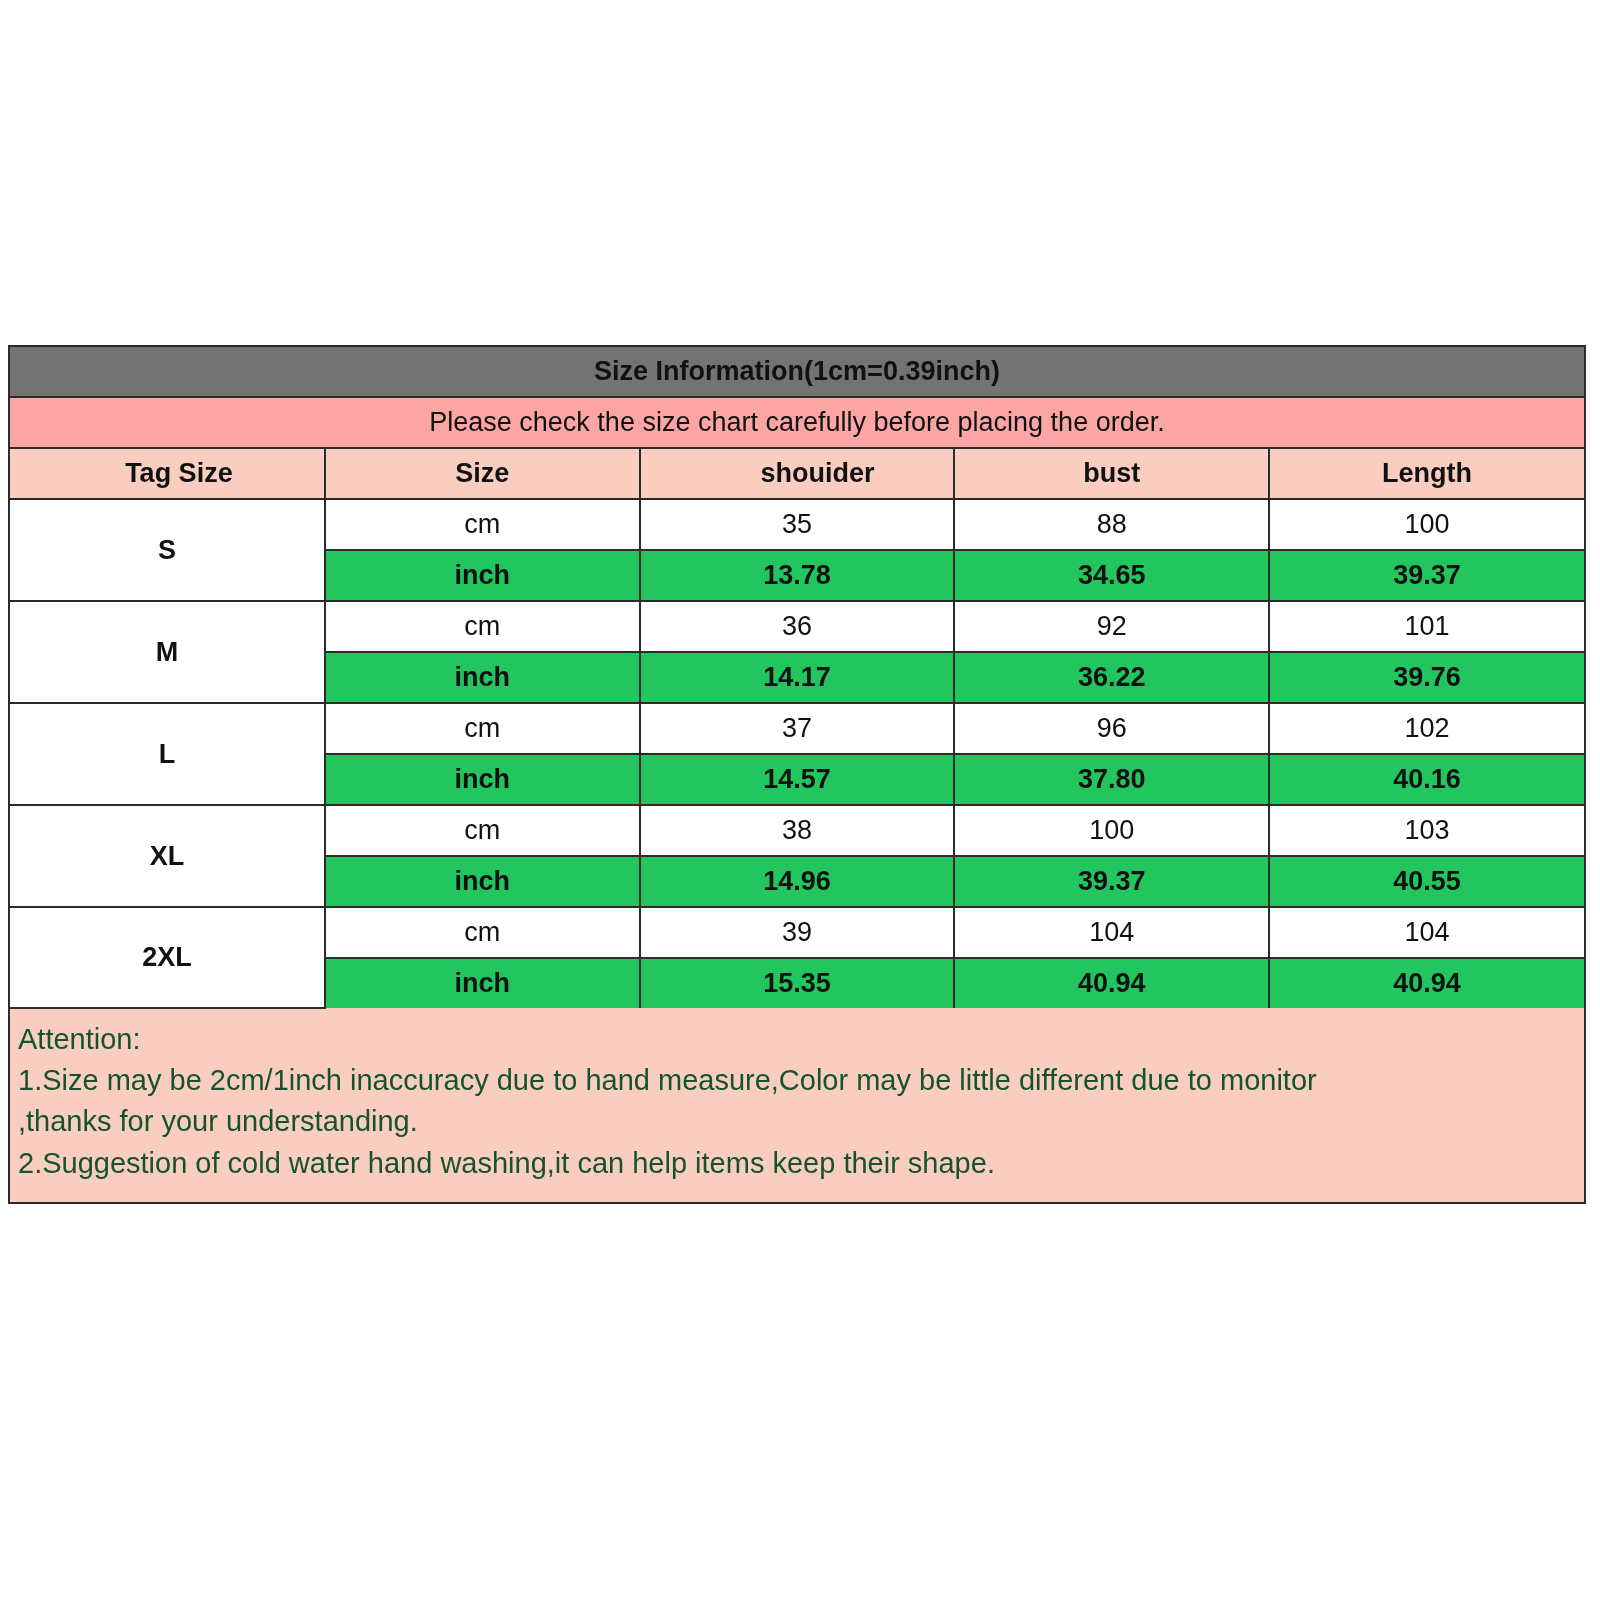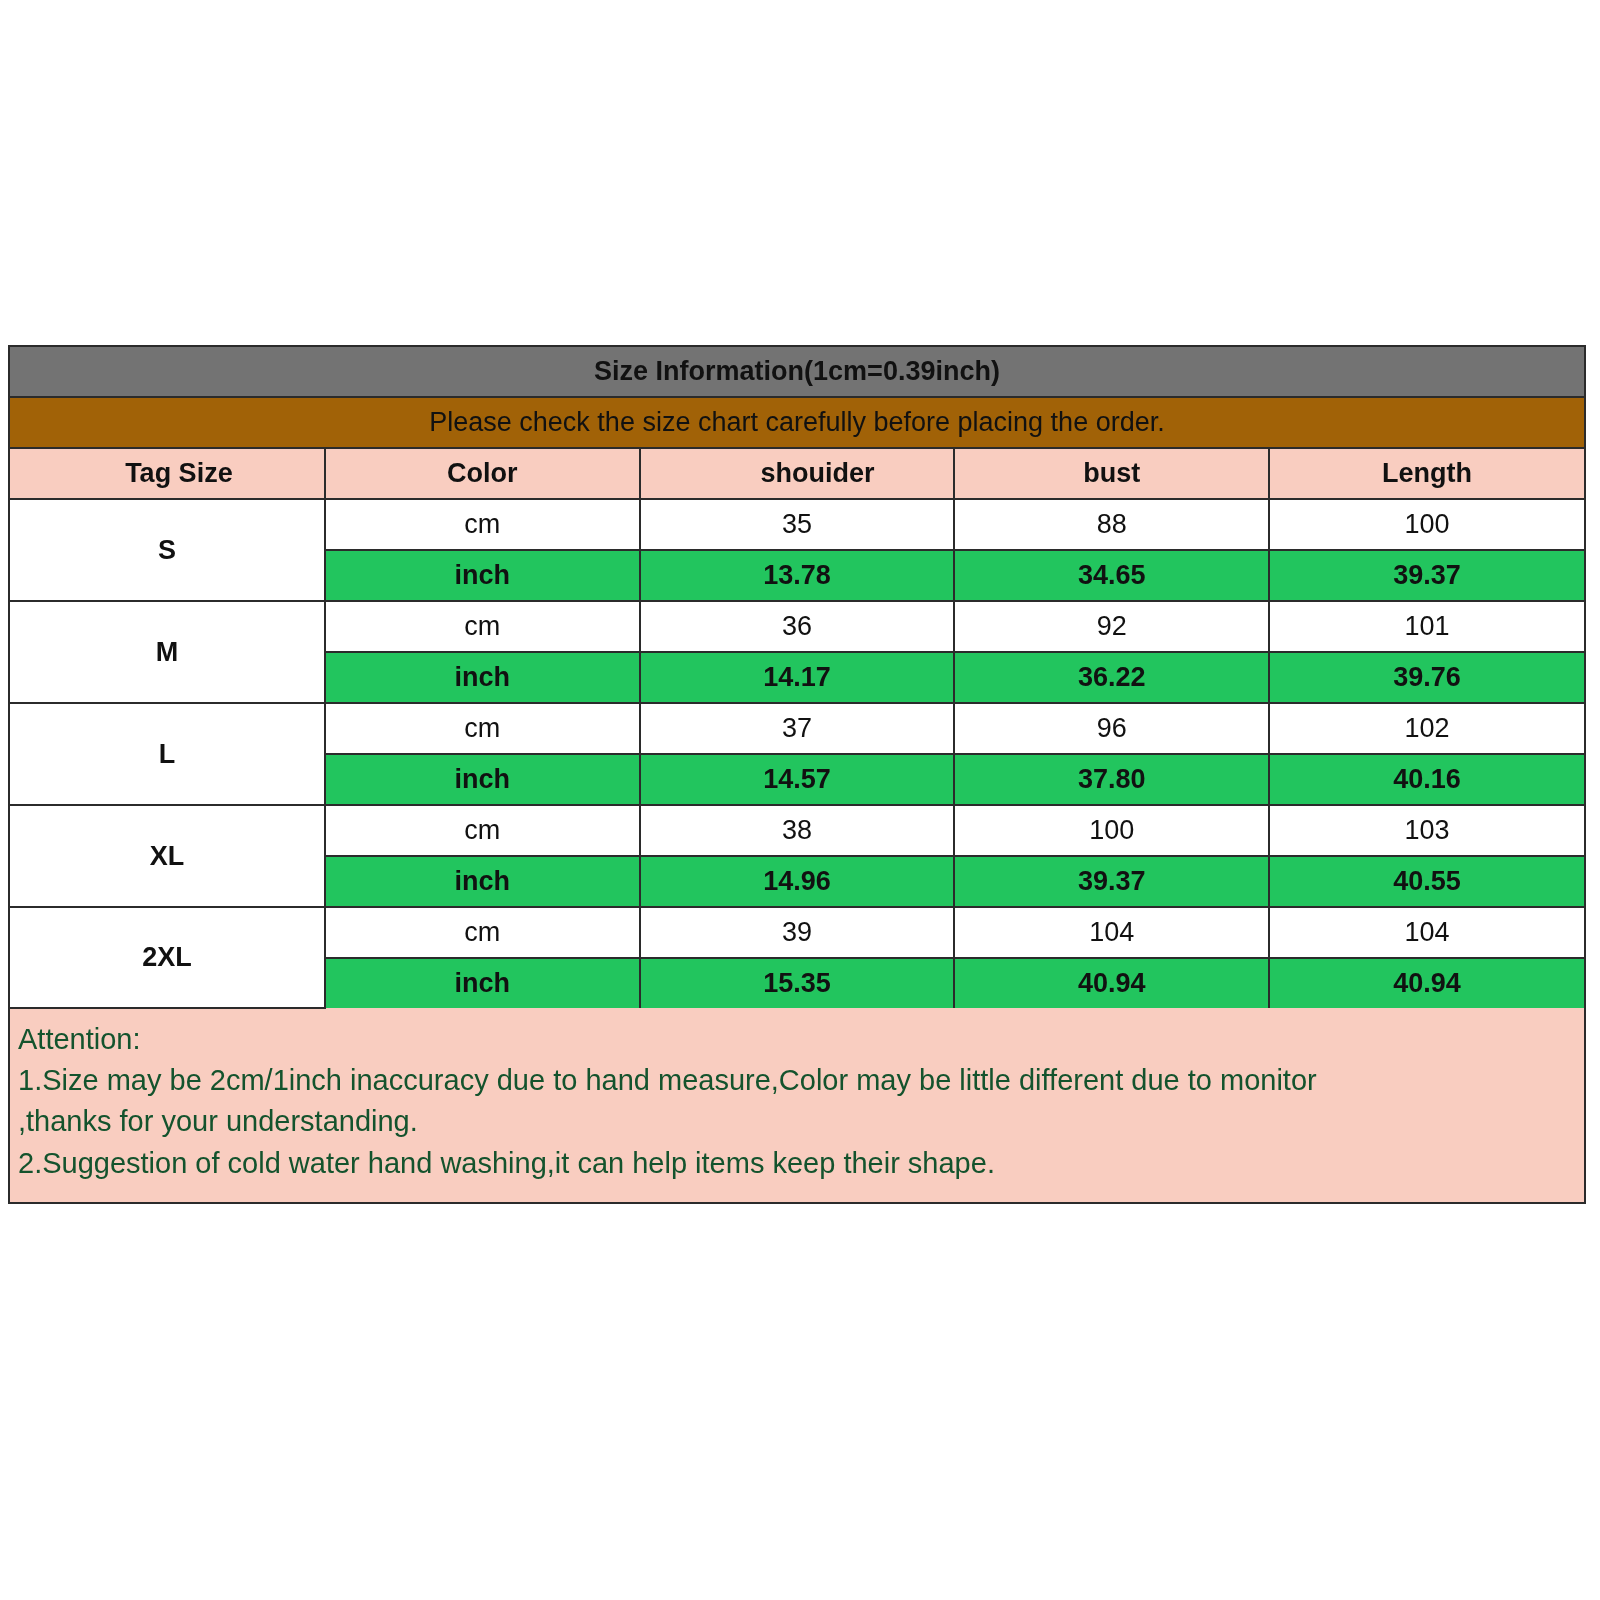--- a/index.html
+++ b/index.html
@@ -39,21 +39,21 @@
   .title-cell {
     background: #737373;
     font-weight: bold;
     font-size: 31px;
     height: 56px;
     border-left: none !important;
     border-right: none !important;
     border-top: none !important;
   }
   .subtitle-cell {
-    background: #a16207;
+    background: #fca5a5;
     font-size: 31px;
     height: 56px;
     border-left: none !important;
     border-right: none !important;
   }
   .header-cell {
     background: #f9cdc0;
     font-weight: bold;
     font-size: 31px;
     height: 96px;
@@ -104,21 +104,21 @@
   <table class="size-table">
     <tbody>
       <tr>
         <td class="title-cell" colspan="5">Size Information(1cm=0.39inch)</td>
       </tr>
       <tr>
         <td class="subtitle-cell" colspan="5">Please check the size chart carefully before placing the order.</td>
       </tr>
       <tr>
         <td class="header-cell" style="width:314px;padding-left:24px;">Tag Size</td>
-        <td class="header-cell" style="width:316px;">Color</td>
+        <td class="header-cell" style="width:316px;">Size</td>
         <td class="header-cell" style="width:314px;padding-left:41px;">shouider</td>
         <td class="header-cell" style="width:316px;">bust</td>
         <td class="header-cell last-col">Length</td>
       </tr>
 
       <tr class="row-cm">
         <td class="tag-cell" rowspan="2">S</td>
         <td class="unit-cell">cm</td>
         <td class="val-cell">35</td>
         <td class="val-cell">88</td>

